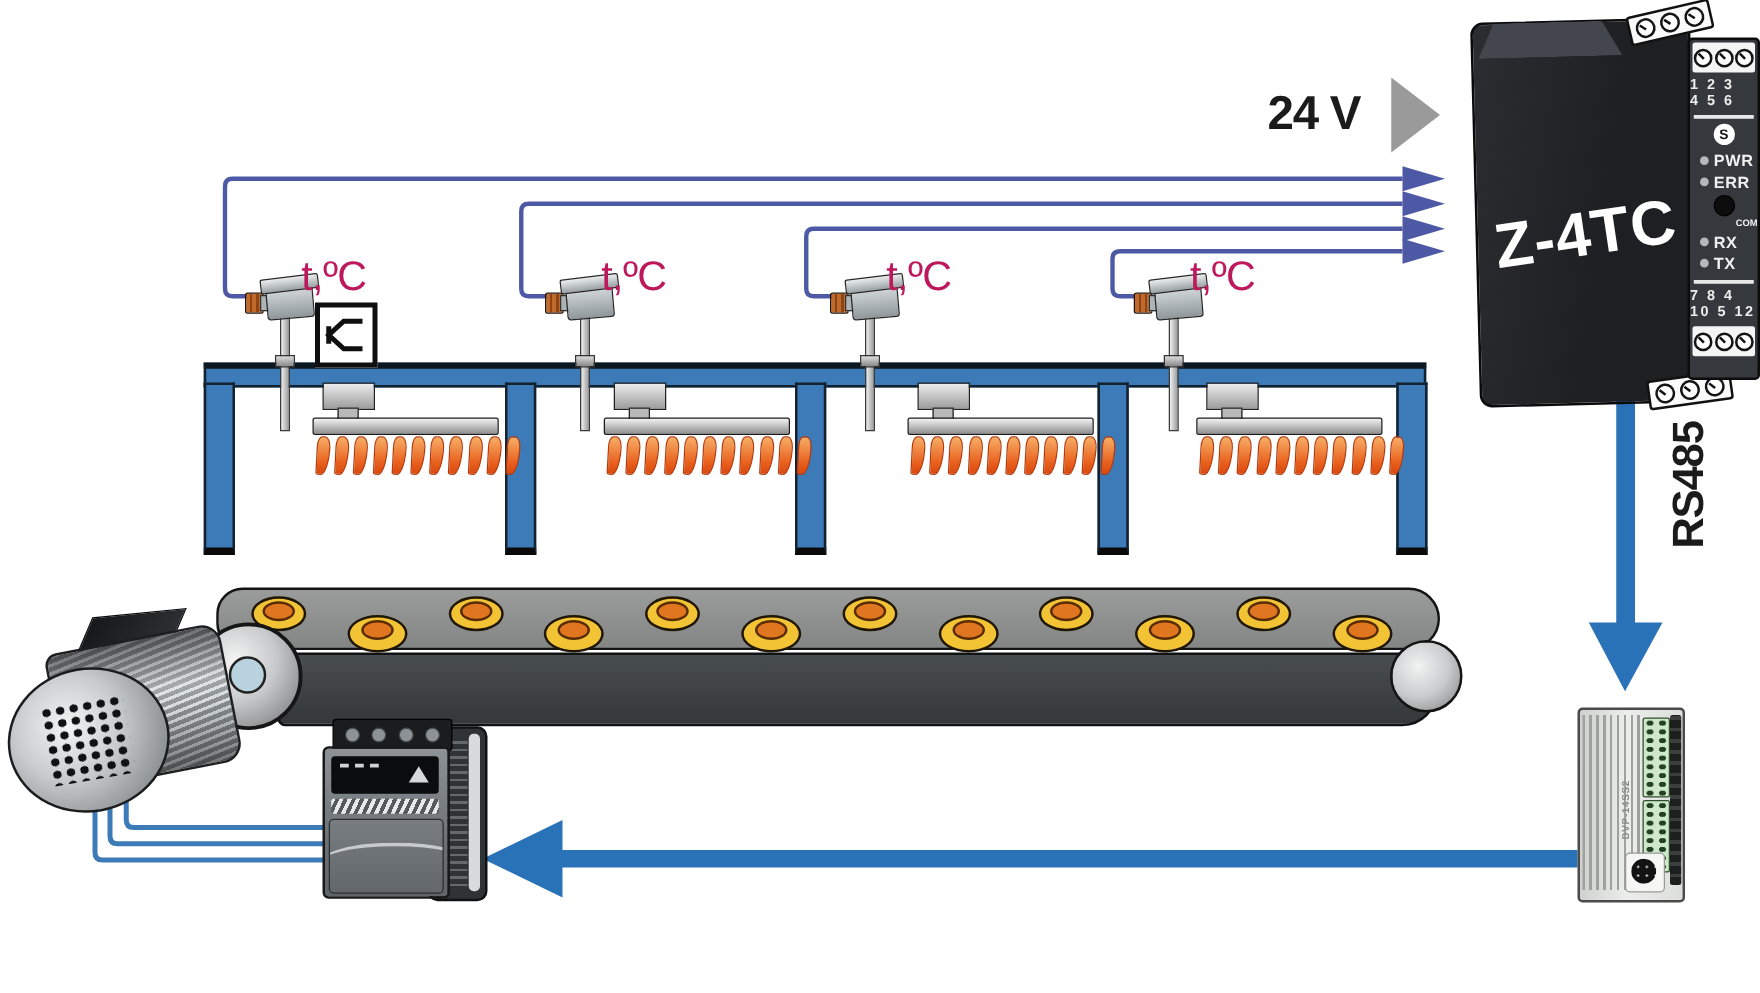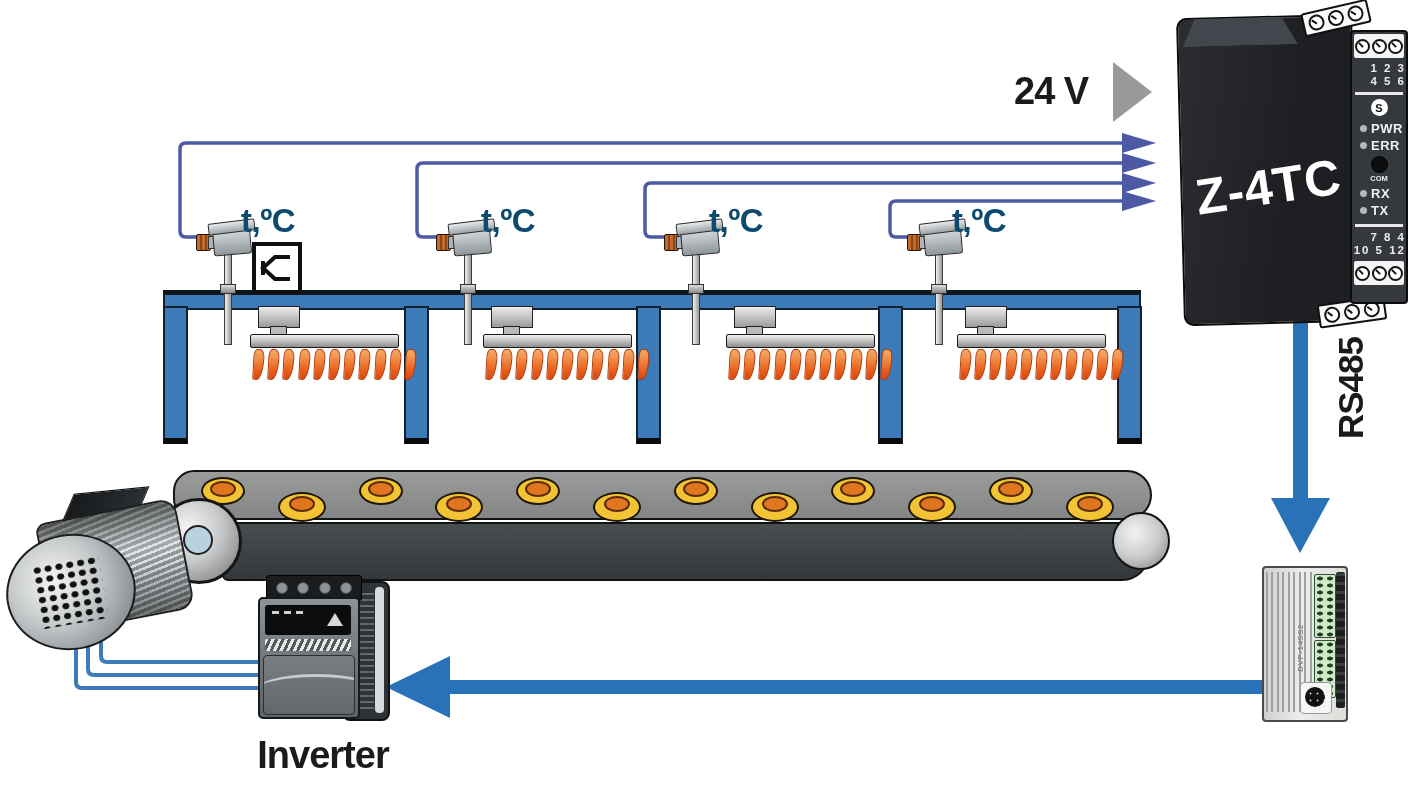--- a/index.html
+++ b/index.html
@@ -35,21 +35,21 @@
 
   
   .sensor{position:absolute;top:220px;width:80px;height:130px;z-index:3;}
   .probe{position:absolute;left:29px;top:28px;width:6px;height:95px;background:linear-gradient(90deg,#f0f0f0,#9a9a9a);border:1px solid #3a3a3a;}
   .collar{position:absolute;left:25px;top:64px;width:14px;height:8px;background:linear-gradient(180deg,#ddd,#888);border:1px solid #333;}
   .tc-head{position:absolute;left:18px;top:8px;width:36px;height:25px;background:linear-gradient(180deg,#d9dee0,#8f979b);border:1.6px solid #272727;border-radius:3px;transform:rotate(-5deg);}
   .tc-cap{position:absolute;left:13px;top:1px;width:45px;height:10px;background:linear-gradient(180deg,#e9eced,#9aa1a4);border:1.6px solid #272727;border-radius:2px;transform:rotate(-7deg);}
   .tc-conn{position:absolute;left:1px;top:14px;width:13px;height:15px;border:1.6px solid #241208;border-radius:2px;
            background:repeating-linear-gradient(90deg,#c06a2b 0 3px,#8e4516 3px 5px);}
   .tc-neck{position:absolute;left:13px;top:16px;width:7px;height:11px;background:#aeb4b6;border:1px solid #333;}
-  .sensor-label{position:absolute;left:46px;top:-18px;font-size:33px;color:#0c4a6e;white-space:nowrap;letter-spacing:-0.5px;font-weight:bold;}
+  .sensor-label{position:absolute;left:46px;top:-18px;font-size:33px;color:#be185d;white-space:nowrap;letter-spacing:-0.5px;}
 
   .tc-symbol{position:absolute;left:252px;top:242px;width:42px;height:44px;border:4px solid #0f0f0f;background:#fff;z-index:3;}
 
   
   .belt-top{position:absolute;left:173px;top:470px;width:975px;height:46px;background:linear-gradient(180deg,#9a9c9c,#848686);
             border:2.5px solid #141414;border-radius:22px 26px 26px 22px;z-index:2;}
   .belt-front{position:absolute;left:222px;top:522px;width:924px;height:55px;background:linear-gradient(180deg,#484d50,#34383a);
               border:2.5px solid #101214;border-radius:6px 28px 28px 6px;z-index:2;}
   .roller-right{position:absolute;left:1112px;top:512px;width:54px;height:54px;border-radius:50%;
                 background:radial-gradient(circle at 38% 35%,#f2f2f2,#c9cbcc 50%,#939596 85%);border:2.5px solid #141414;z-index:2;}
@@ -127,29 +127,29 @@
   .tblock{position:absolute;width:64px;height:20px;background:#fafafa;border:2px solid #111;border-radius:3px;
           display:flex;align-items:center;justify-content:space-evenly;}
   .tblock.top{left:130px;top:2px;transform:rotate(-13deg);}
   .tblock.bottom{left:146px;top:296px;transform:rotate(-8deg);}
   .screw{width:12px;height:12px;border-radius:50%;border:2px solid #141414;background:#fff;position:relative;display:block;}
   .screw:after{content:'';position:absolute;left:1px;top:3.5px;width:6px;height:2px;background:#111;transform:rotate(45deg);}
   .mod-panel{position:absolute;left:178px;top:26px;width:54px;height:270px;background:#35383d;border:2px solid #0c0c0c;border-radius:4px;
              display:flex;flex-direction:column;align-items:stretch;}
   .pblock{margin:2px;height:24px;background:#f4f4f4;border-radius:2px;display:flex;align-items:center;justify-content:space-evenly;flex:0 0 auto;}
   .pblock .screw{width:11px;height:11px;}
-  .pnums{color:#ececec;font-weight:bold;font-size:11.5px;line-height:13px;text-align:right;letter-spacing:2px;margin:2px 0;}
+  .pnums{color:#ececec;font-weight:bold;font-size:11.5px;line-height:13px;text-align:left;letter-spacing:2px;margin:2px 0;}
   .pdiv{height:3px;background:#e8e8e8;margin:2px 3px;flex:0 0 auto;}
   .dial{width:17px;height:17px;border-radius:50%;background:#fff;color:#111;font-size:11px;font-weight:bold;
         display:flex;align-items:center;justify-content:center;margin:2px auto;flex:0 0 auto;}
   .ledrow{display:flex;align-items:center;gap:4px;margin:2.5px 0 0 8px;flex:0 0 auto;}
   .led{width:7px;height:7px;border-radius:50%;background:#b4b8bc;display:block;}
   .ledrow span{font-size:13px;font-weight:bold;color:#f0f0f0;letter-spacing:.5px;}
   .combtn{width:15px;height:15px;border-radius:50%;background:#0d0d0d;border:1px solid #000;margin:3px auto 0;flex:0 0 auto;}
-  .comlbl{text-align:center;font-size:7.5px;font-weight:bold;color:#f0f0f0;margin-top:1px;flex:0 0 auto;}
+  .comlbl{text-align:right;font-size:7.5px;font-weight:bold;color:#f0f0f0;margin-top:1px;flex:0 0 auto;}
 </style>
 </head>
 <body>
 
 <div class="canvas">
 
   <svg class="layer wires" viewBox="0 0 1408 794">
 
     <g stroke="#4d59a5" stroke-width="3.5" fill="none">
       <path d="M199,237 H186 Q180,237 180,231 V149 Q180,143 186,143 H1122"></path>
@@ -455,15 +455,14 @@
       <div class="pblock">
         <b class="screw"></b>
           <b class="screw"></b>
           <b class="screw"></b>
       </div>
     </div>
   </div>
 
   <div class="biglabel lbl-supply">24 V</div>
   <div class="biglabel lbl-rs485">RS485</div>
-  <div class="biglabel lbl-inverter">Inverter</div>
 
 </div>
 
 </body></html>

